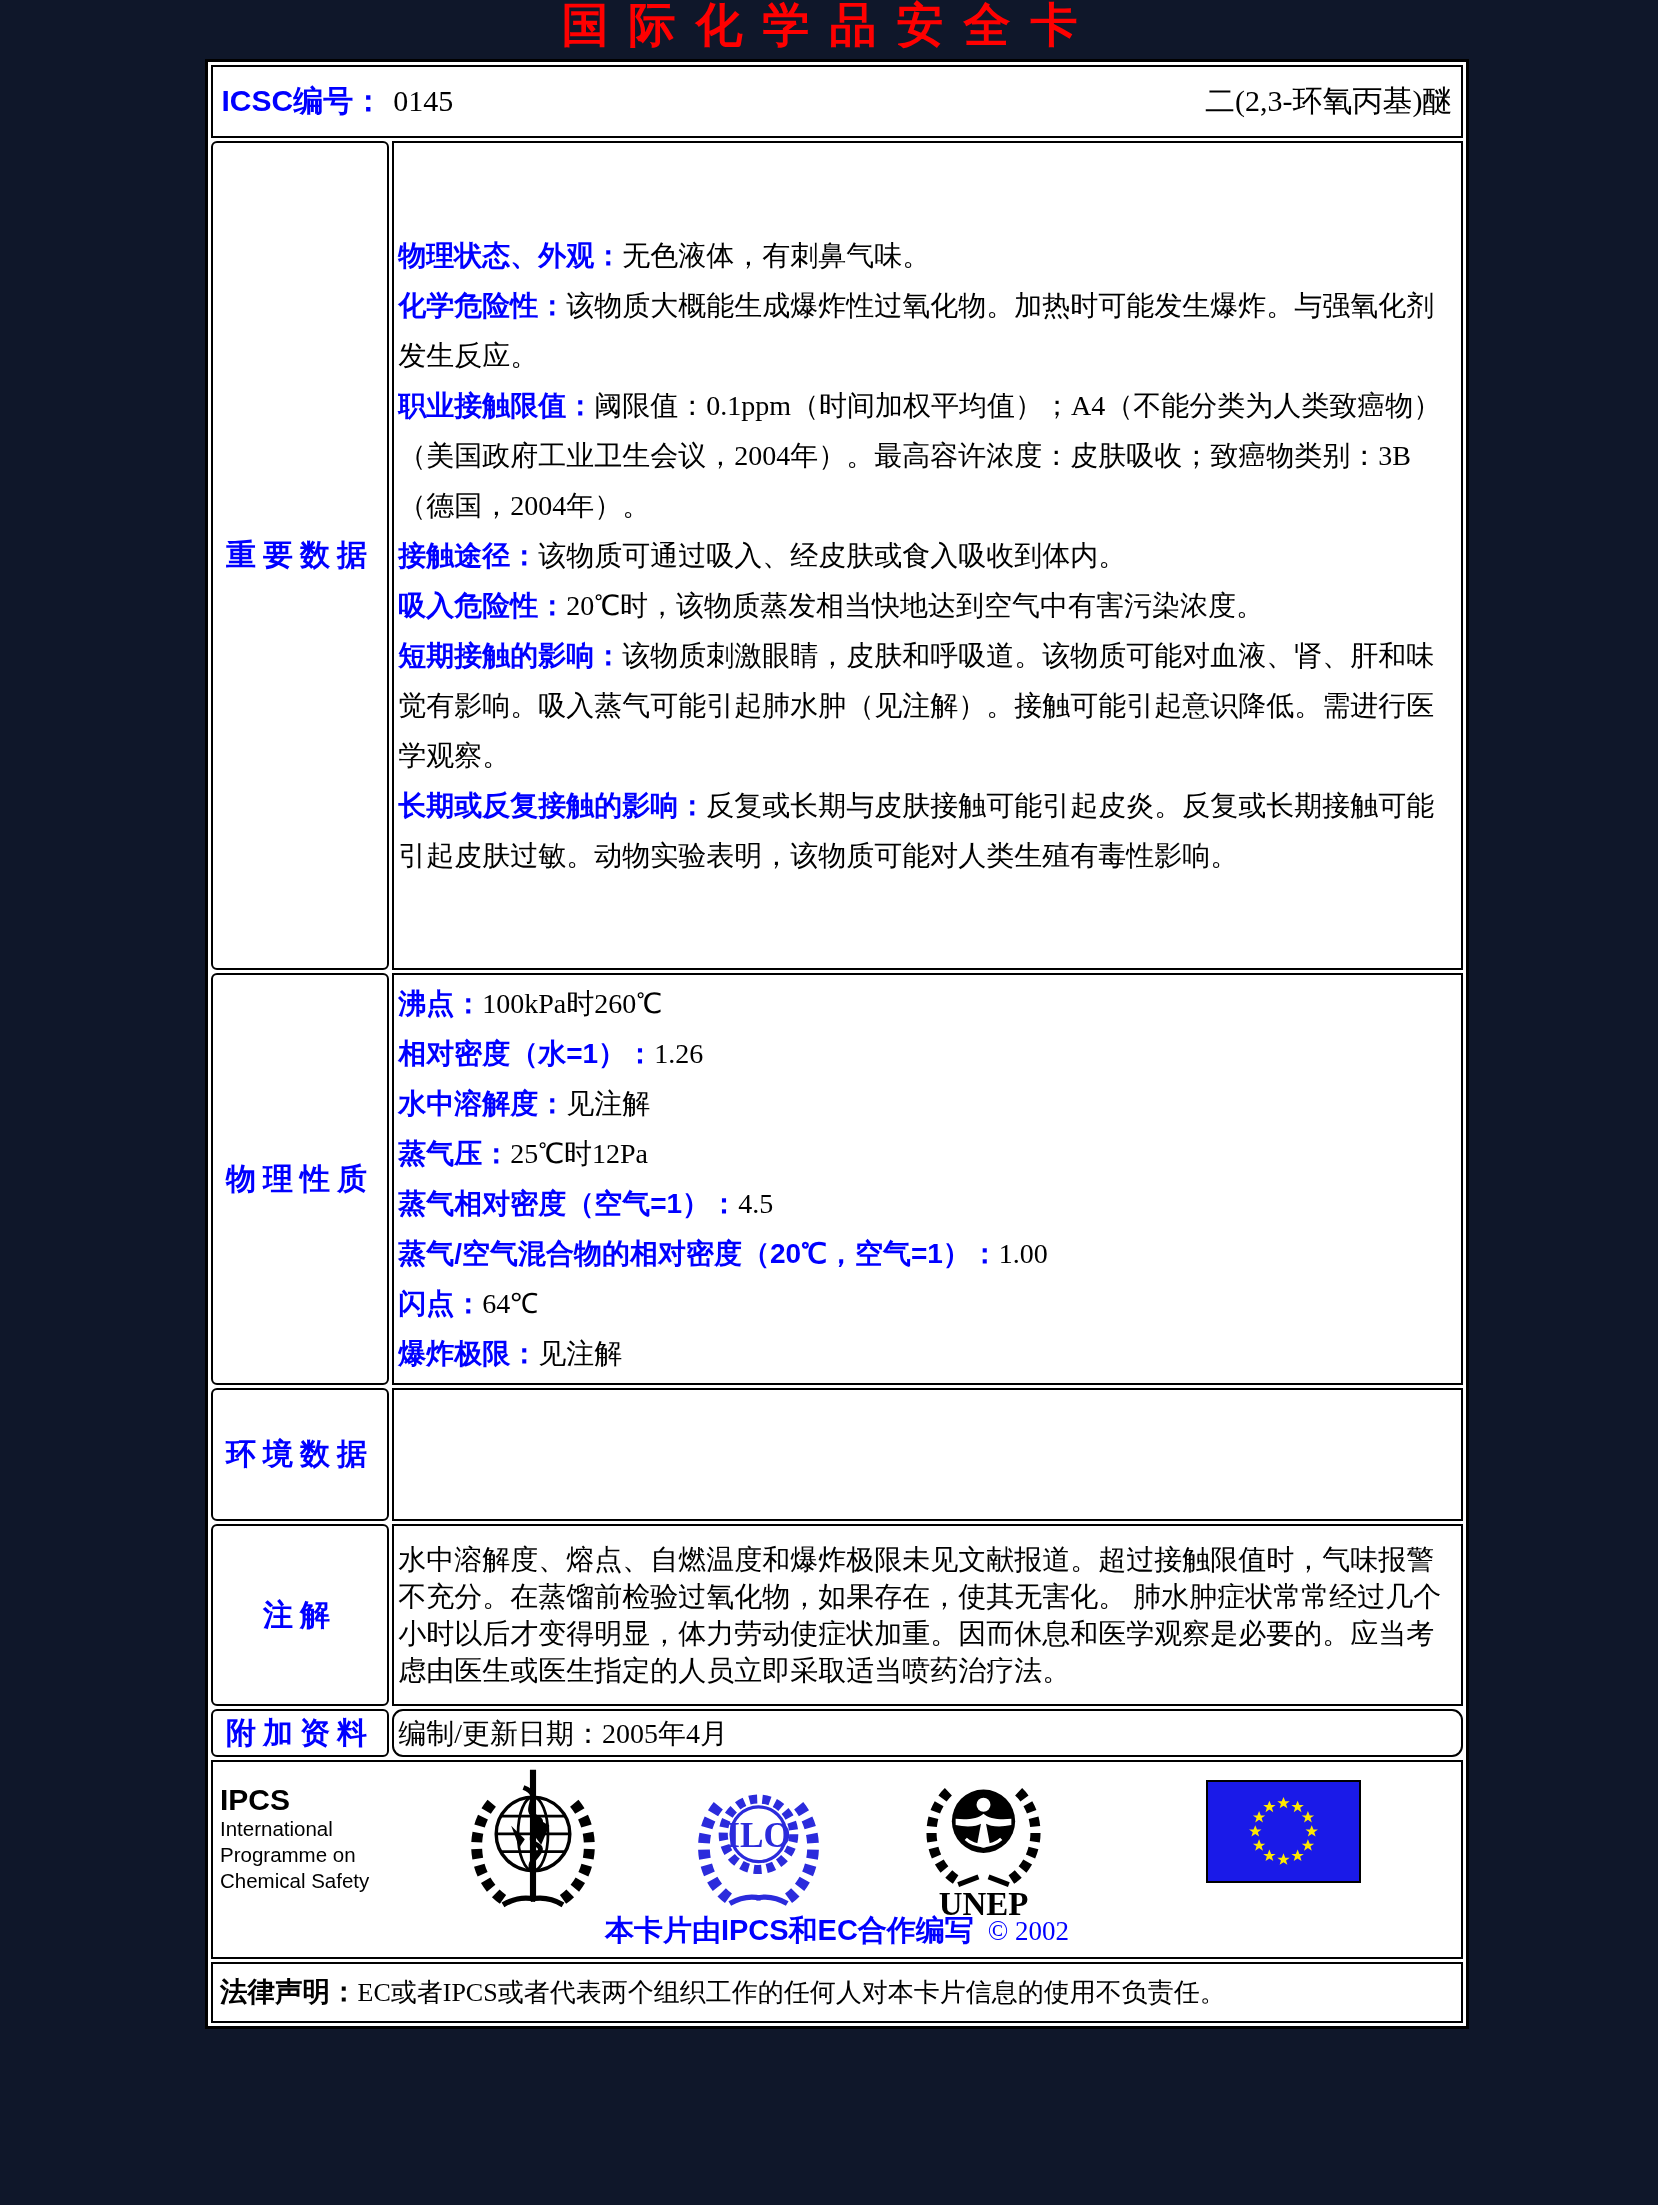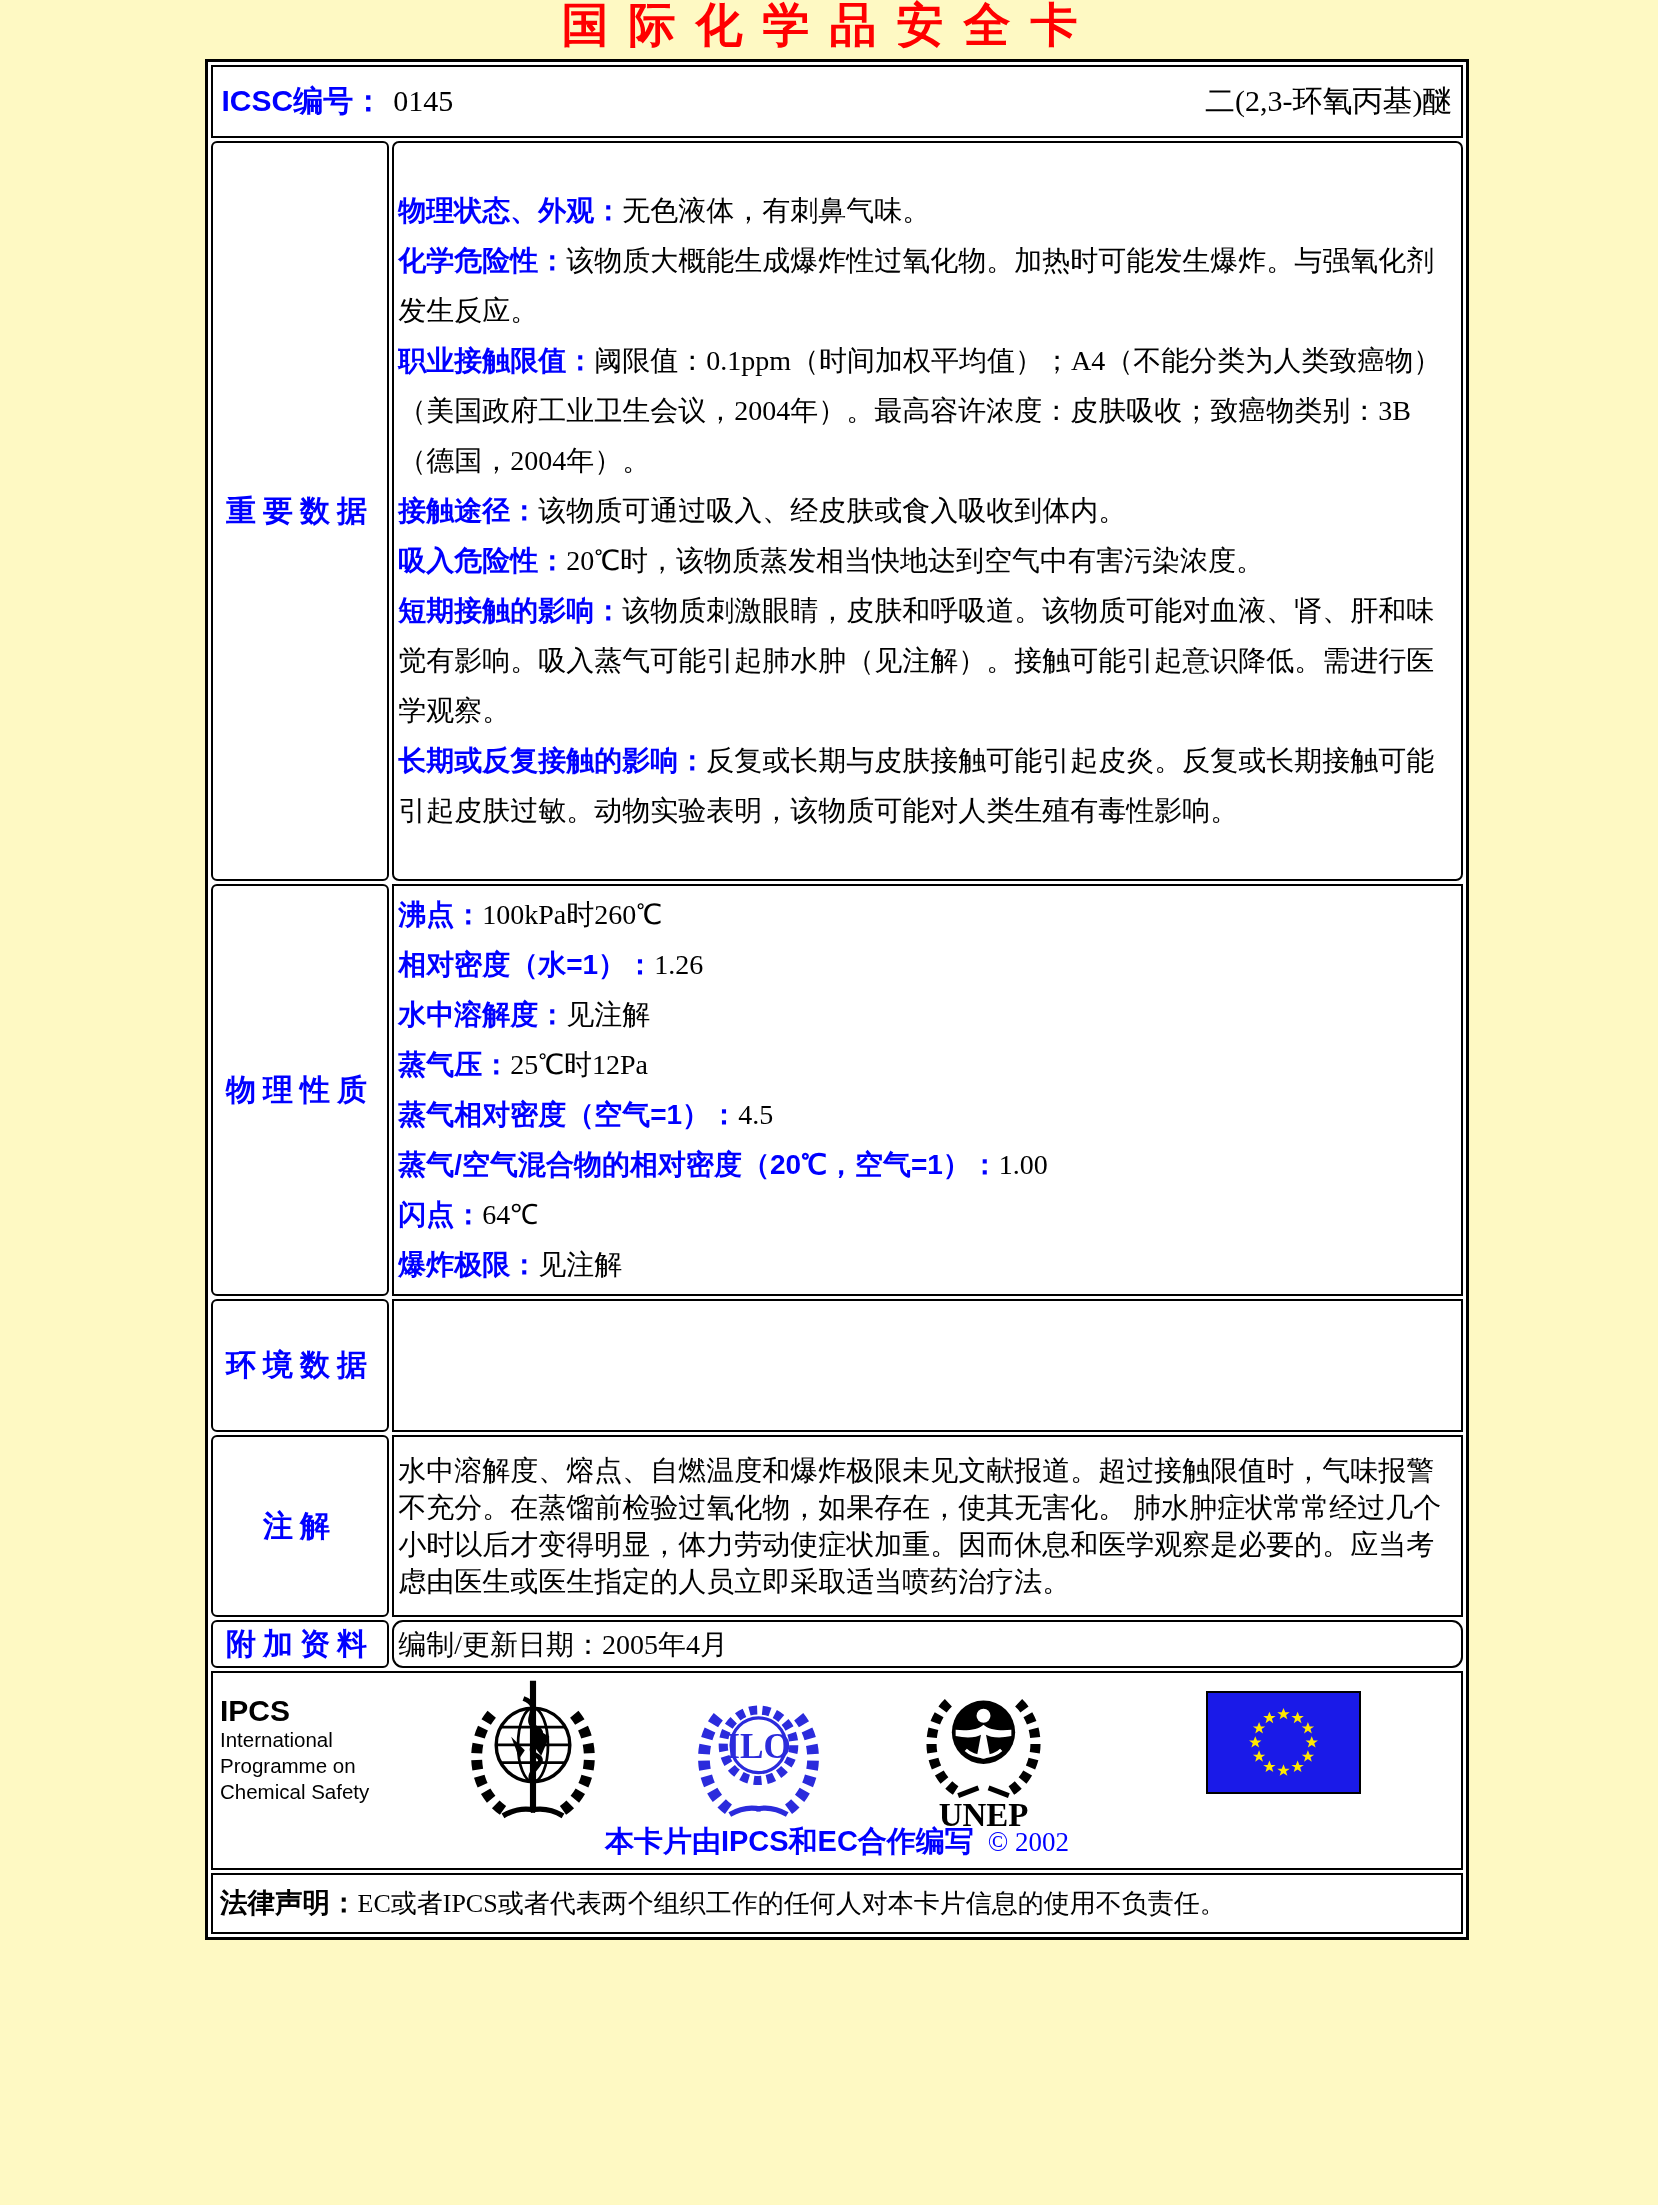--- a/index.html
+++ b/index.html
@@ -1,16 +1,16 @@
 <!DOCTYPE html>
 <html style="font-size:11.3px"><head>
 <meta charset="utf-8">
 <style>
   html,body{margin:0;padding:0;background:#ffffff;}
-  #canvas{position:relative;width:1659px;height:2205px;background:#fef9c3;overflow:hidden;
+  #canvas{position:relative;width:1659px;height:2205px;background:#0f172a;overflow:hidden;
           font-family:"Liberation Serif",serif;color:#000;}
 
   
   .page-title{position:absolute;top:-5.6px;left:0;width:100%;text-align:center;
     font-family:"Liberation Sans",sans-serif;font-weight:bold;font-size:47px;
     color:#FF0000;letter-spacing:20px;white-space:nowrap;}
 
   
   table.card{position:absolute;left:205px;top:59px;width:1264px;
     border-collapse:separate;border-spacing:3.5px;border:3.5px solid #000;
@@ -25,21 +25,21 @@
   .lab{color:#0000FF;font-weight:bold;font-family:"Liberation Sans",sans-serif;}
   .val{color:#000;font-family:"Liberation Serif",serif;}
 
   
   .header-cell{height:73px;vertical-align:middle;padding:0 8.5px;}
   .header-flex{display:flex;justify-content:space-between;align-items:center;}
   .icsc-label{color:#0000FF;font-weight:bold;font-family:"Liberation Sans",sans-serif;font-size:30px;}
   .icsc-number{font-size:30px;margin-left:10px;}
   .chem-name{font-size:30px;}
 
-  td.cell-important{height:740px;border-radius:7px;}
+  td.cell-important{height:829px;}
   td.cell-physical{height:411px;}
   td.cell-env{height:133px;}
   td.cell-notes{height:182px;font-size:28px;line-height:37px;}
   td.cell-additional{height:42px;border-radius:11px;}
   td.cell-additional p{margin:0;font-size:28px;line-height:35px;}
   .black-label{font-weight:bold;font-family:"Liberation Sans",sans-serif;color:#000;}
 
   
   td.cell-logos{height:199px;position:relative;padding:0;}
   .logo-abs{position:absolute;}

